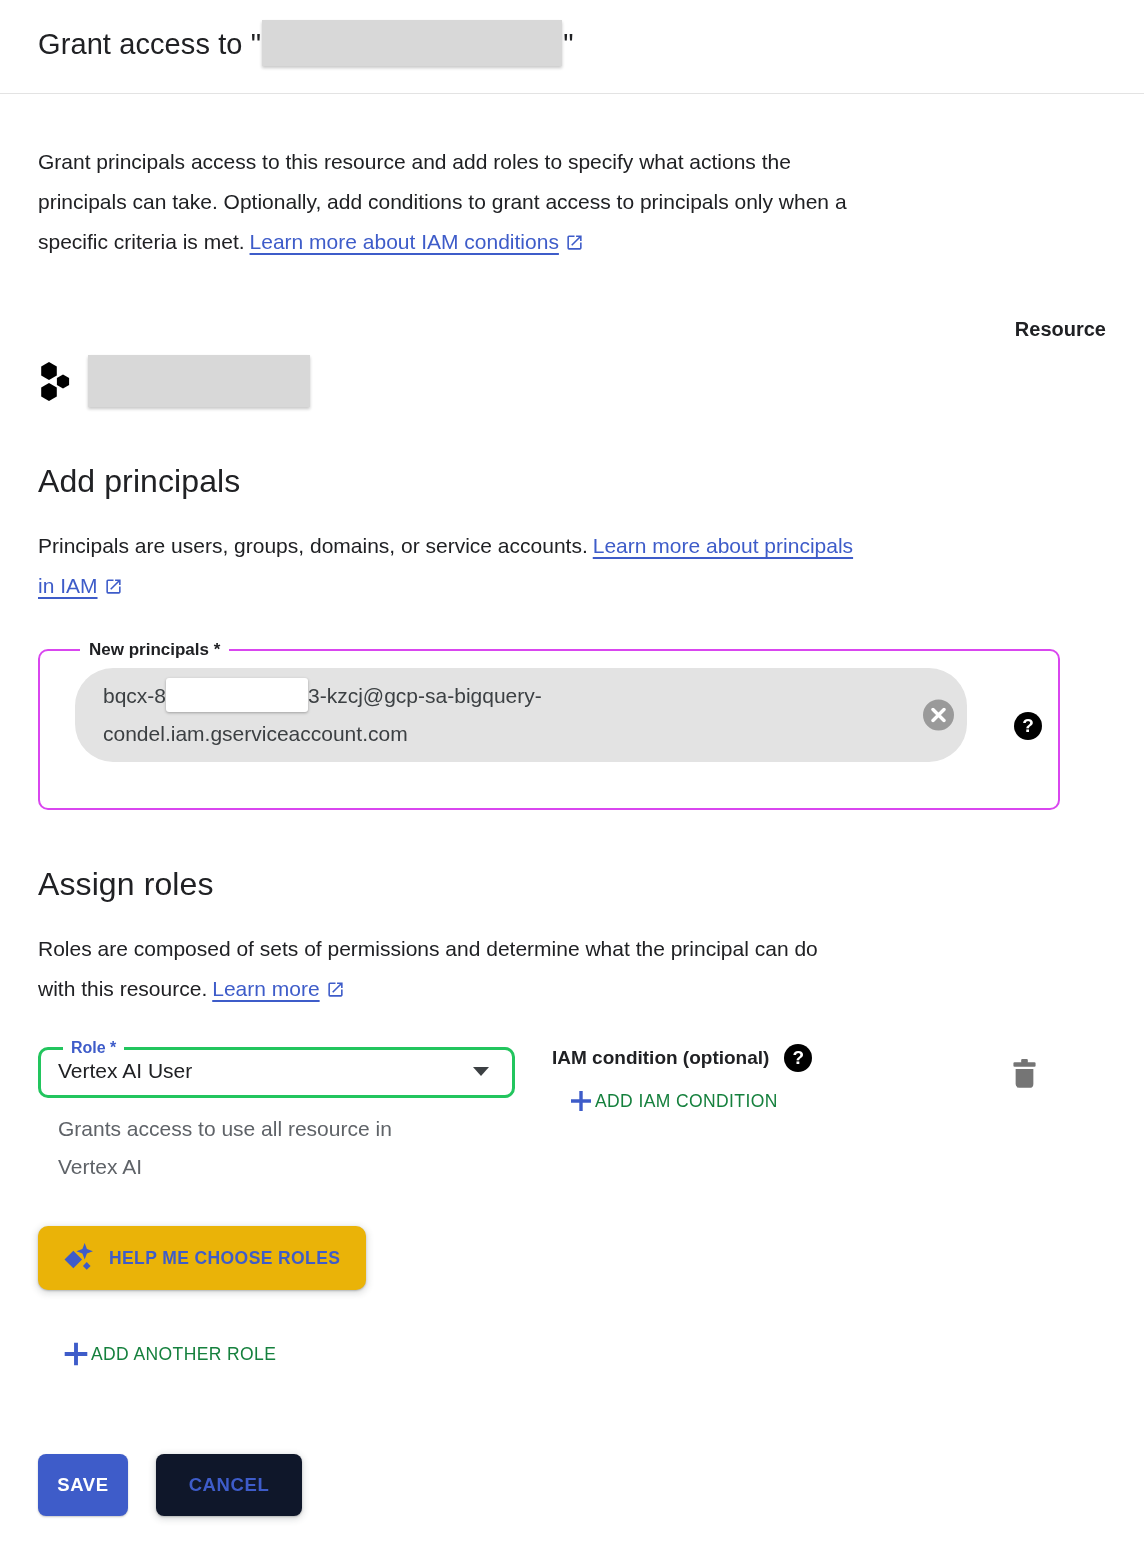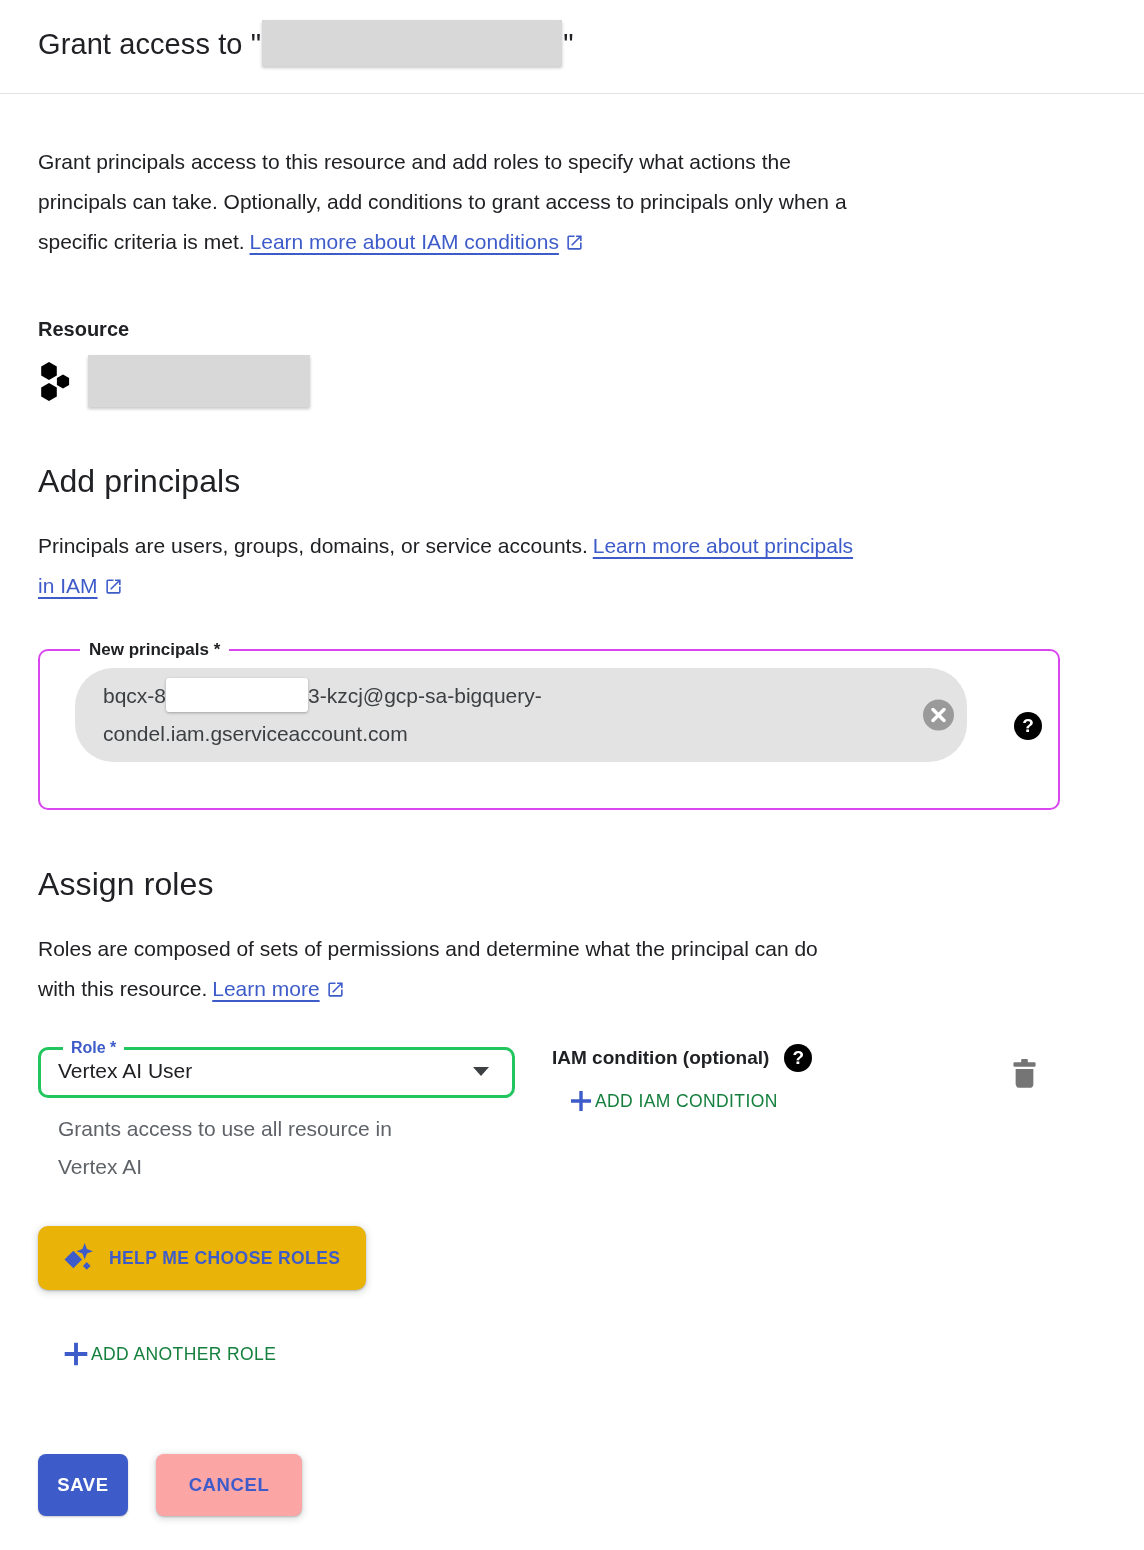--- a/index.html
+++ b/index.html
@@ -50,21 +50,21 @@
     text-decoration: underline;
     text-underline-offset: 4px;
     margin-left: 5px;
     cursor: pointer;
   }
   .ext-icon { vertical-align: -3px; margin-left: 6px; }
 
   .intro-paragraph { margin-top: 48px; }
 
   
-  .resource-heading { margin-top: 56px; font-size: 20px; font-weight: 700; }
+  .resource-heading { margin-top: 56px; font-size: 20px; font-weight: 700; text-align: right; }
   .resource-row { margin-top: 14px; display: flex; align-items: center; gap: 16px; }
   .redact-resource {
     width: 222px; height: 52px; background: #d8d8d8;
     box-shadow: 0 2px 3px rgba(0,0,0,0.22);
   }
 
   
   .section-heading { margin-top: 56px; font-size: 32px; font-weight: 500; letter-spacing: 0.1px; }
   .section-paragraph { margin-top: 26px; }
 
@@ -181,21 +181,21 @@
     width: 90px; height: 62px;
     background: #3e5cc9; color: #ffffff;
     border: none; border-radius: 8px;
     font-family: "Liberation Sans", sans-serif;
     font-size: 18.5px; font-weight: 700; letter-spacing: 0.6px;
     box-shadow: 0 1px 2px rgba(60,64,67,0.3);
     cursor: pointer;
   }
   .cancel-btn {
     width: 146px; height: 62px;
-    background: #fca5a5; color: #3e5cc9;
+    background: #0f172a; color: #3e5cc9;
     border: none; border-radius: 8px;
     box-shadow: 0 1px 2px rgba(60,64,67,0.3), 0 2px 6px 2px rgba(60,64,67,0.15);
     font-family: "Liberation Sans", sans-serif;
     font-size: 18.5px; font-weight: 700; letter-spacing: 0.6px;
     cursor: pointer;
   }
 </style>
 </head>
 <body>
 

